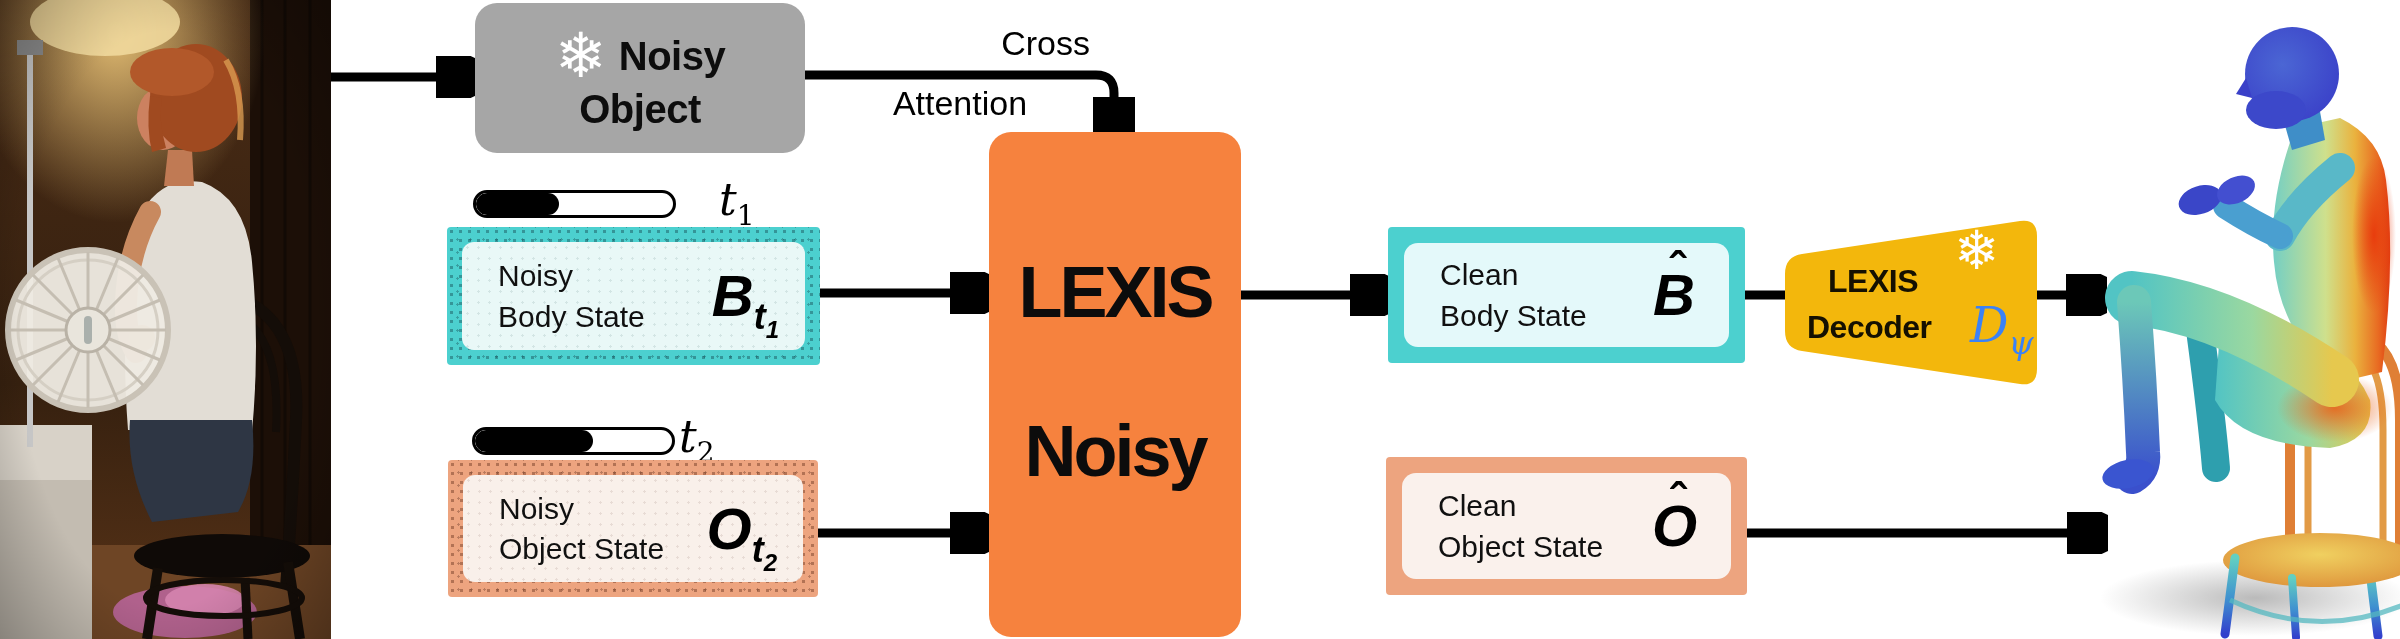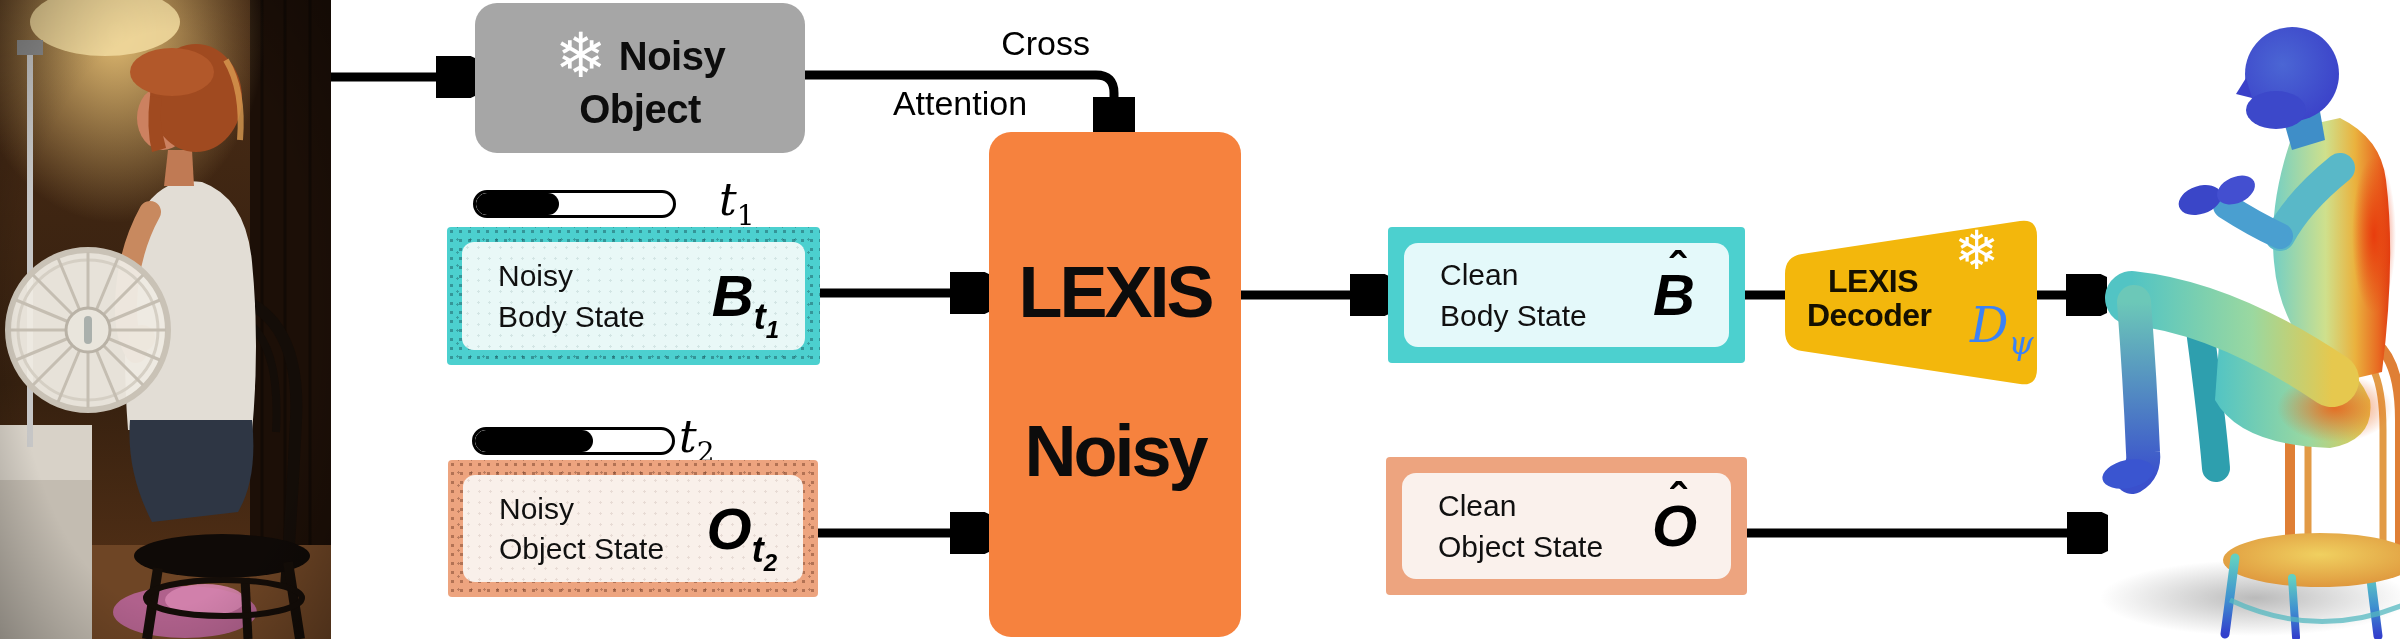--- a/index.html
+++ b/index.html
@@ -74,21 +74,21 @@
             background:var(--flow-orange,#f6823e);}
   .flow-l1,.flow-l2{position:absolute;left:0;right:0;text-align:center;font-weight:bold;
                     font-size:72px;letter-spacing:-3px;color:#0c0c0c;line-height:1;}
   .flow-l1{top:124px;}
   .flow-l2{top:283px;}
 
   
   .decoder{position:absolute;left:1782px;top:205px;width:258px;height:190px;}
   .dec-l1,.dec-l2{position:absolute;font-weight:bold;font-size:32px;color:#151001;letter-spacing:-0.5px;}
   .dec-l1{left:46px;top:58px;}
-  .dec-l2{left:25px;top:92px;text-align:right;}
+  .dec-l2{left:25px;top:104px;text-align:right;}
   .dec-snow{position:absolute;left:172px;top:14px;font-size:54px;color:#fff;}
   .dec-sym{position:absolute;left:188px;top:92px;font-family:"DejaVu Serif",serif;font-style:italic;
            font-weight:normal;font-size:48px;color:#3b82f6;}
   .dec-sym .psub{font-size:32px;position:relative;top:12px;}
 </style>
 </head>
 <body>
 
 <div id="canvas">
 

